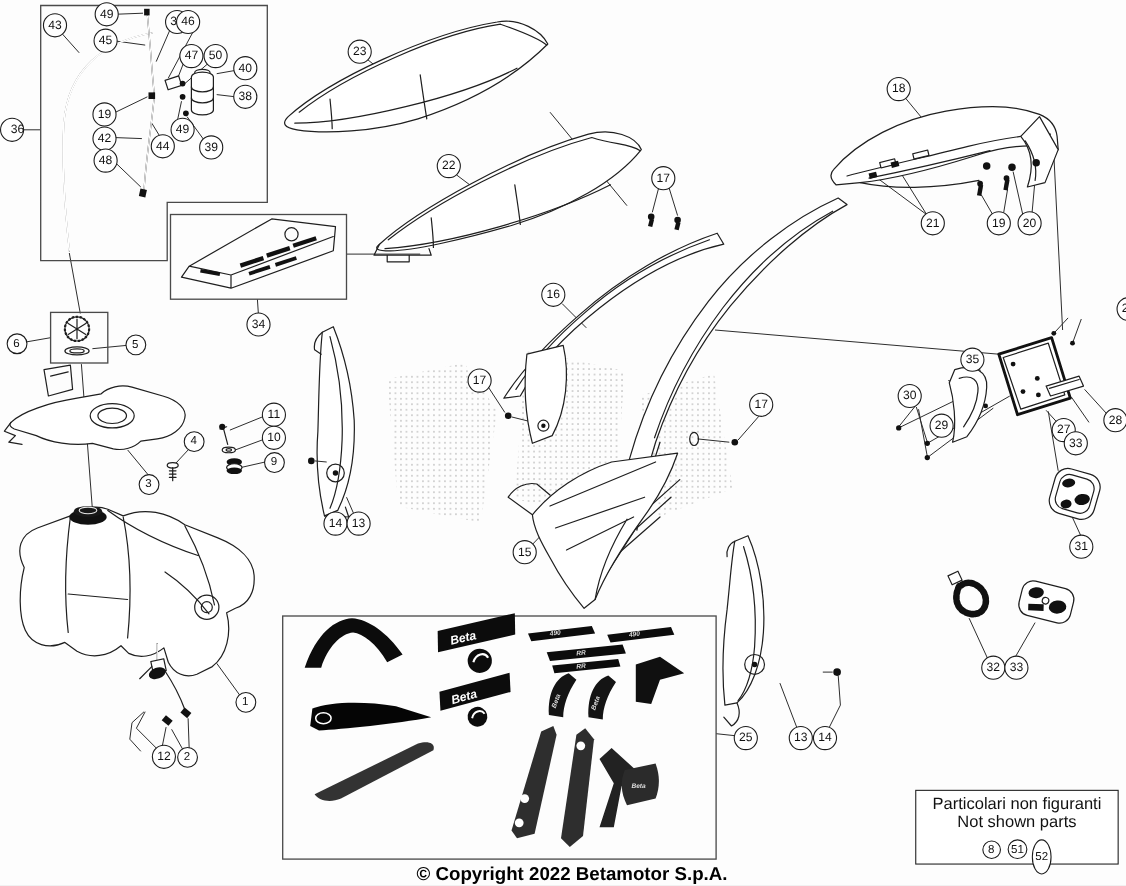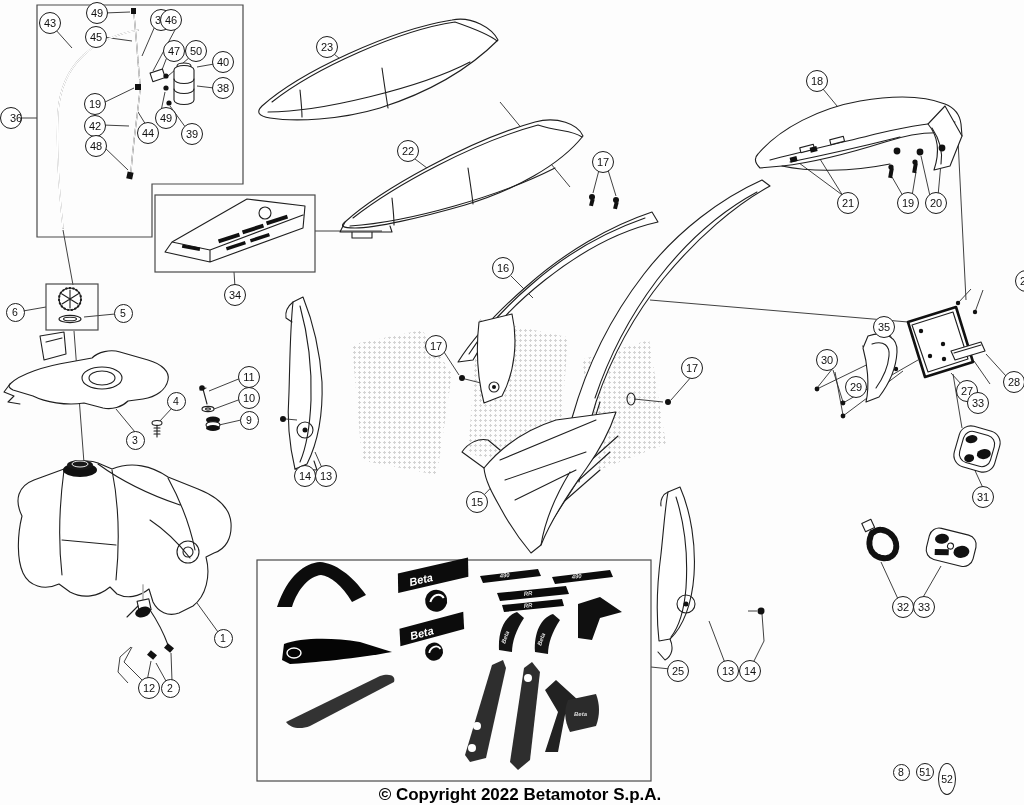--- a/index.html
+++ b/index.html
@@ -304,20 +304,24 @@
         <circle cx="528" cy="678" r="4" fill="#fff"></circle>
       </g>
       <path d="M545,752 L558,712 L545,690 L556,680 L578,700 L565,715 L558,752 Z" fill="#222"></path>
       <g>
         <path d="M568,700 L596,694 C600,705 600,715 596,726 L570,732 C564,720 564,710 568,700 Z" fill="#2b2b2b"></path>
         <text class="decal-text-sm" x="574" y="716">Beta</text>
       </g>
     </g>
   </svg>
 
+  <div id="notshown-box">
+    <div>Particolari non figuranti</div>
+    <div>Not shown parts</div>
+  </div>
 
   <div id="copyright">© Copyright 2022 Betamotor S.p.A.</div>
 
   <div id="callout-layer">
       <div class="callout" style="width: 22px; height: 22px; left: 86px; top: 2px;">49</div>
       <div class="callout" style="width: 22px; height: 22px; left: 39px; top: 12px;">43</div>
       <div class="callout" style="width: 22px; height: 22px; left: 150px; top: 9px;">37</div>
       <div class="callout" style="width: 22px; height: 22px; left: 160px; top: 9px; text-align: center;">46</div>
       <div class="callout" style="width: 22px; height: 22px; left: 85px; top: 26px;">45</div>
       <div class="callout" style="width: 22px; height: 22px; left: 163px; top: 40px;">47</div>

